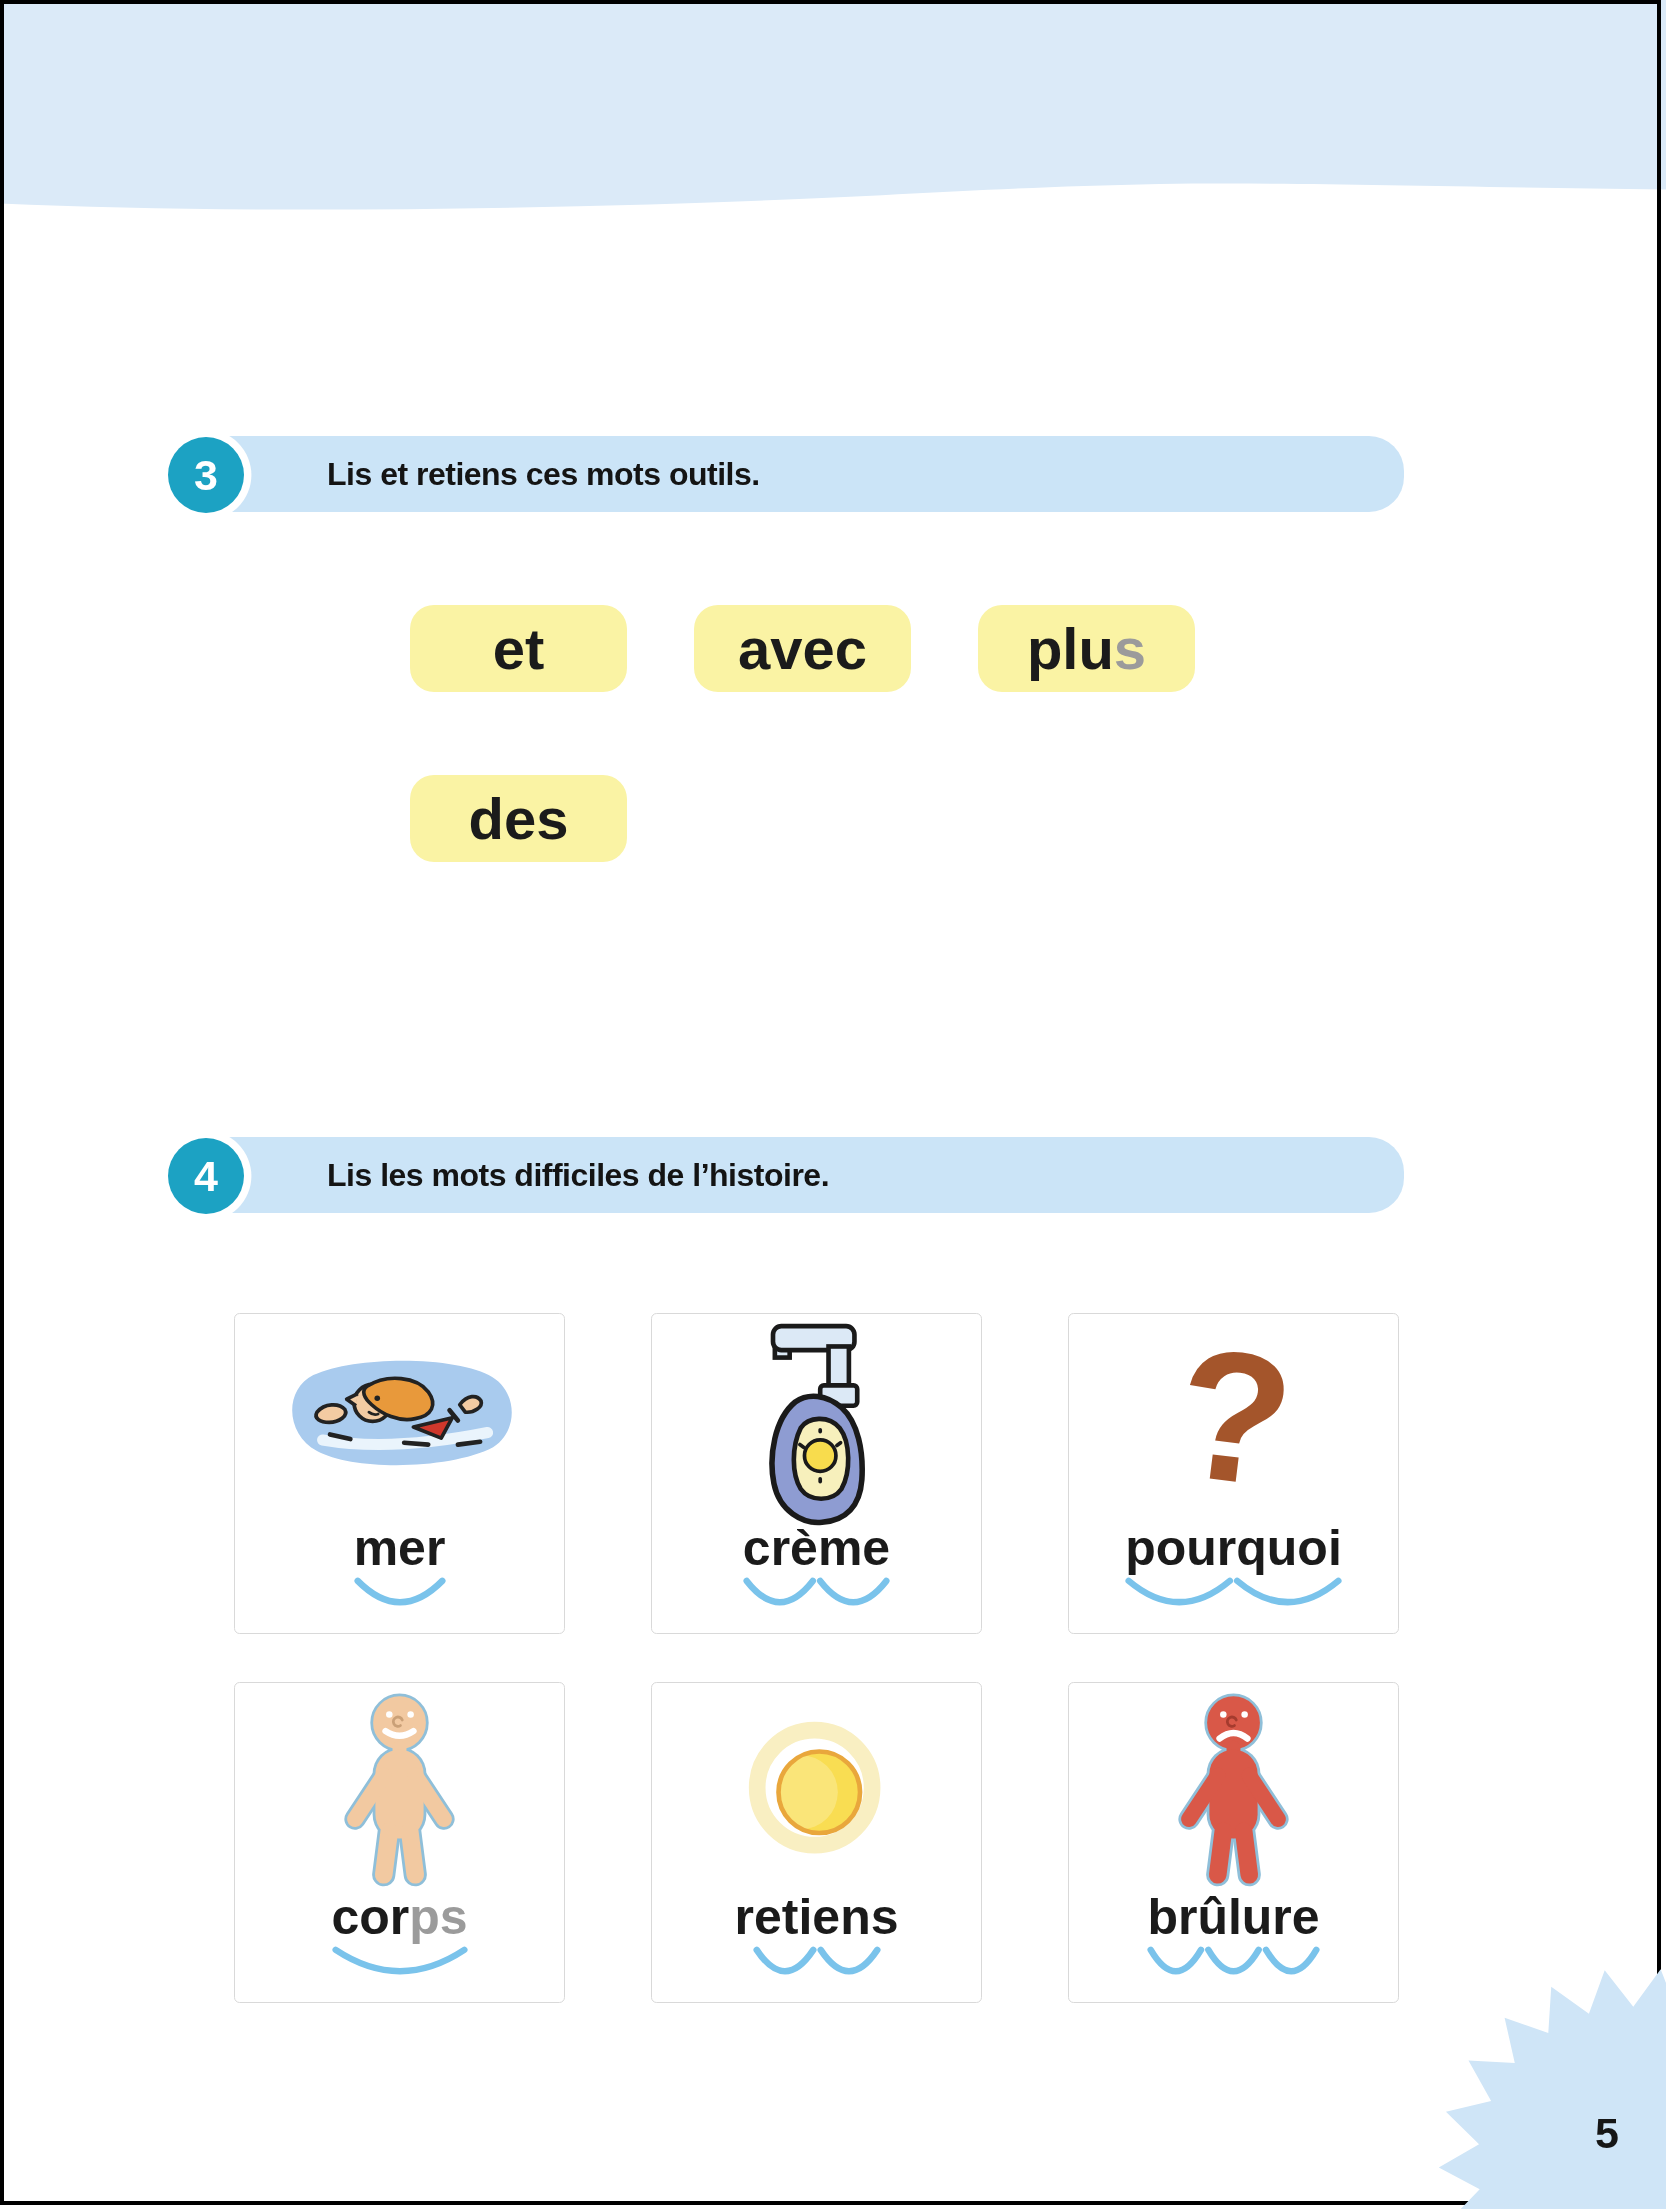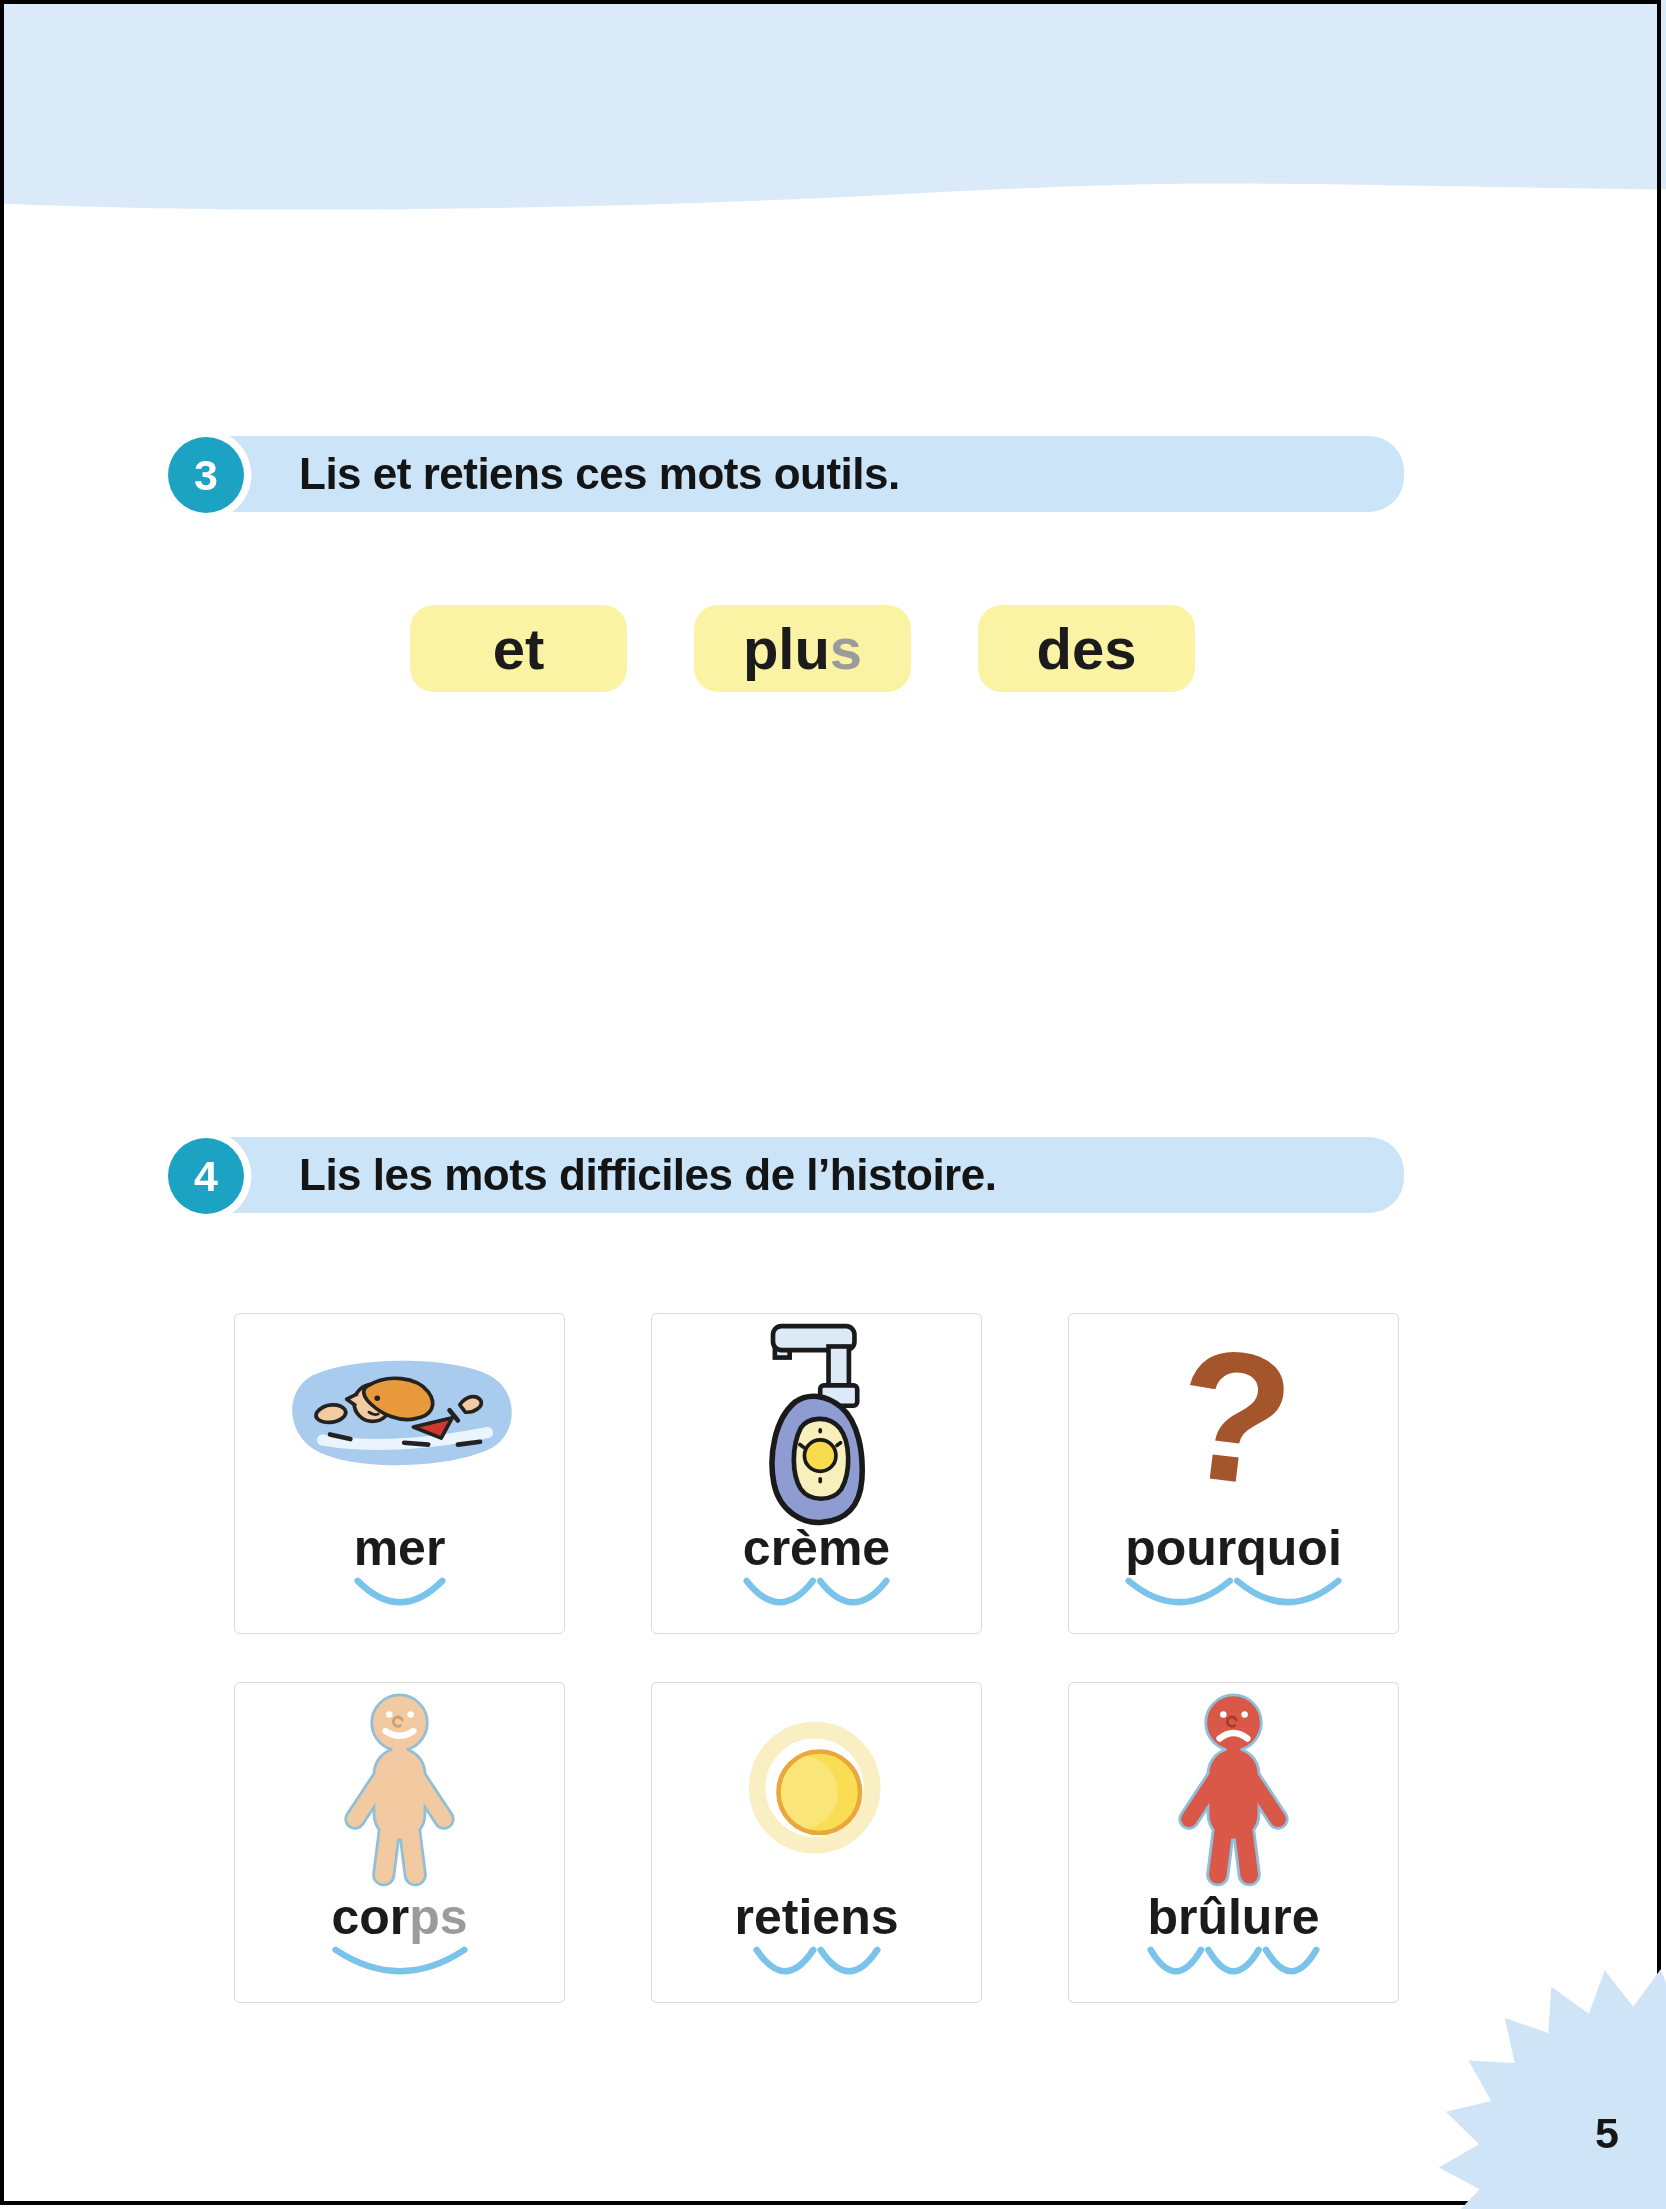--- a/index.html
+++ b/index.html
@@ -14,22 +14,22 @@
     box-sizing:border-box;z-index:5;pointer-events:none;}
   
   .sec-bar{position:absolute;left:182px;width:1222px;height:76px;border-radius:35px;
     background:var(--bar,#CBE4F7);z-index:3;}
   .bar3{top:436px}.bar4{top:1137px}
   .badge{position:absolute;left:168px;width:76px;height:76px;border-radius:50%;
     background:var(--badge,#1CA2C3);box-shadow:0 0 0 7.4px #fff;color:#fff;
     display:flex;align-items:center;justify-content:center;
     font-size:43px;font-weight:bold;z-index:4;}
   .badge3{top:437px}.badge4{top:1138px}
-  .sec-title{position:absolute;left:299px;height:76px;display:flex;align-items:center;
-    font-size:44px;font-weight:bold;color:#141414;letter-spacing:-0.5px;z-index:4;}
+  .sec-title{position:absolute;left:327px;height:76px;display:flex;align-items:center;
+    font-size:32px;font-weight:bold;color:#141414;letter-spacing:-0.5px;z-index:4;}
   .title3{top:436px}.title4{top:1137px}
   
   .tool-grid{position:absolute;left:410px;top:605px;display:grid;
     grid-template-columns:repeat(3,217px);column-gap:67px;row-gap:83px;z-index:3;}
   .tool-word{height:87px;background:var(--yellow,#FAF3A4);border-radius:24px;
     display:flex;align-items:center;justify-content:center;
     font-size:58px;font-weight:bold;color:#1b1b1b;}
   .muted{color:var(--muted,#9B9B9B);}
   
   .card-grid{position:absolute;left:216px;top:1313px;display:grid;
@@ -58,20 +58,23 @@
   <div class="badge badge3">
     <span>3</span>
   </div>
   <div class="sec-title title3">
     <span>Lis et retiens ces mots outils.</span>
   </div>
 
   <div class="tool-grid">
       <div class="tool-word">
         <span>et</span>
+      </div>
+      <div class="tool-word">
+        <span>avec</span>
       </div>
       <div class="tool-word">
         <span>plu</span>
         <span class="muted">s</span>
       </div>
       <div class="tool-word">
         <span>des</span>
       </div>
     </div>
 

